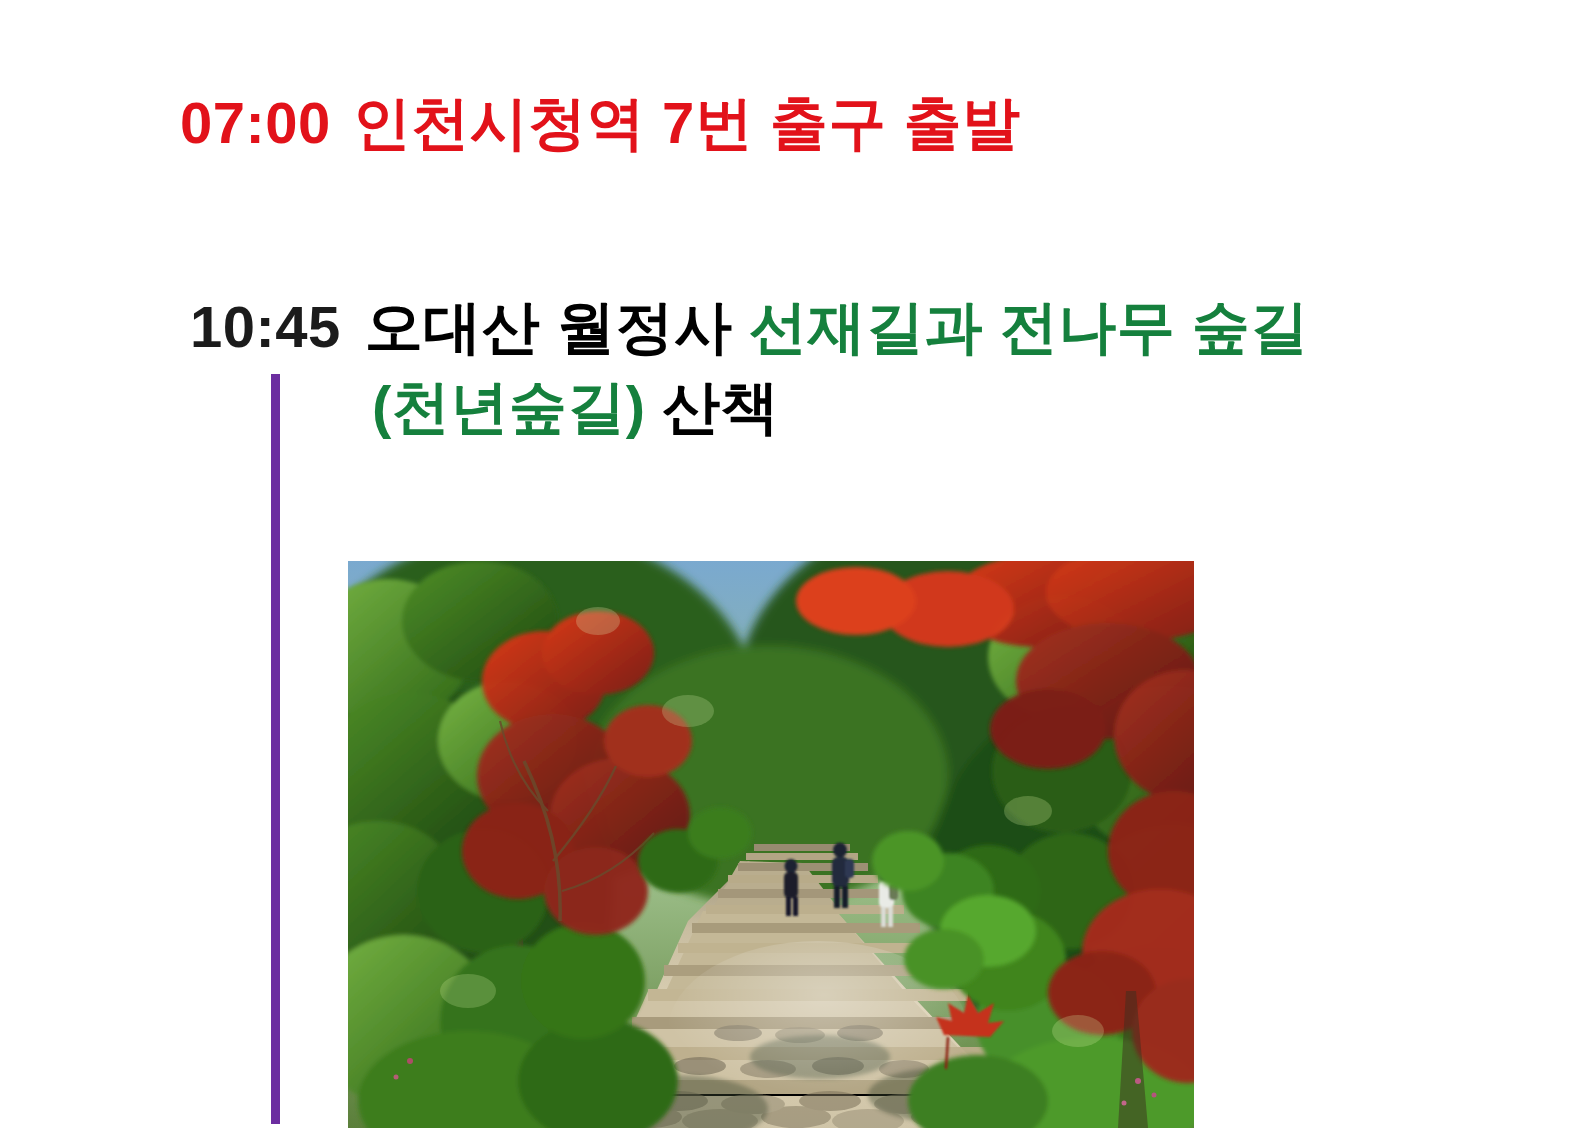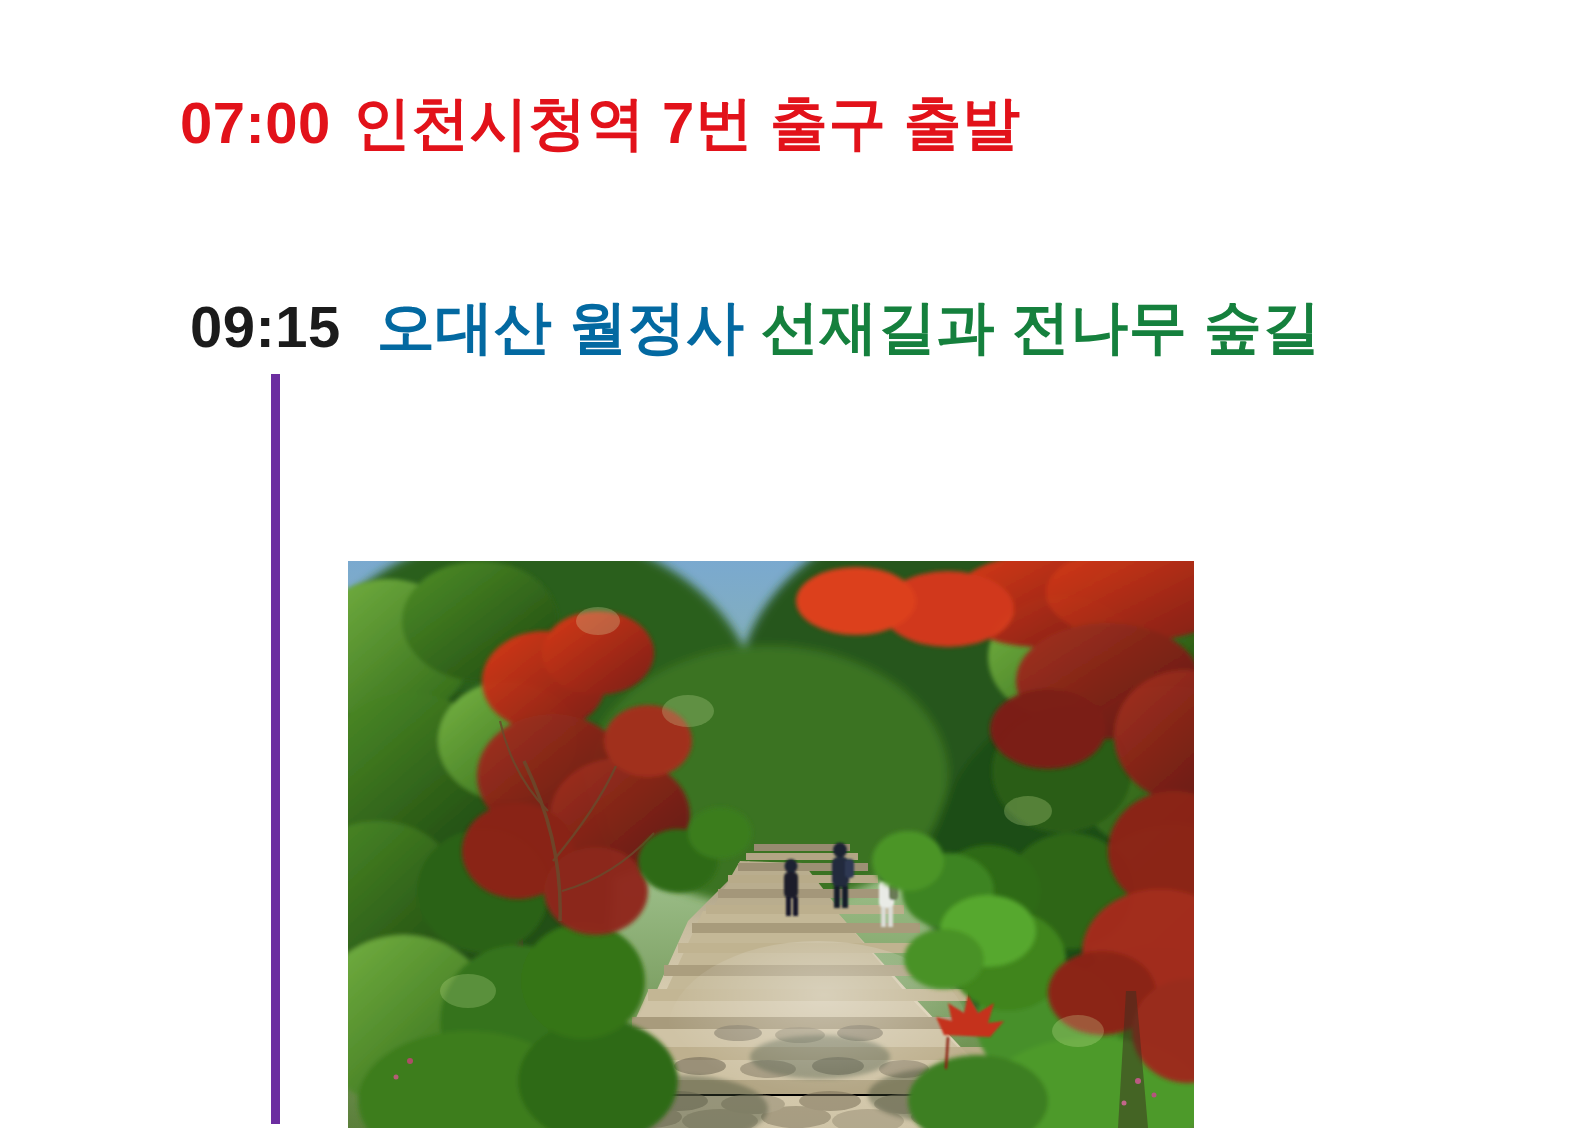--- a/index.html
+++ b/index.html
@@ -47,21 +47,21 @@
 
   #line-walk-2 {
     left: 372px;
     top: 376px;
     font-size: 58px;
     line-height: 1.08;
     color: #1b1b1b;
   }
 
   .green { color: #15803d; }
-  .black { color: #0369a1; margin-left: 12px; }
+  .black { color: #000000; }
   .red   { color: #e2121a; }
 
   
   #accent-rule {
     position: absolute;
     left: 271px;
     top: 374px;
     width: 9px;
     height: 750px;
     background: #6c2ea0;
@@ -82,23 +82,26 @@
 </head>
 <body>
 
 <div id="slide">
 
   <div class="line" id="line-departure">
     <span class="time">07:00</span><span class="red">인천시청역 7번 출구 출발</span>
   </div>
 
   <div class="line" id="line-walk">
-    <span class="time">09:15</span><span class="black">오대산 월정사</span><span>&nbsp;</span><span class="green">선재길과 전나무 숲길</span>
+    <span class="time">10:45</span><span class="black">오대산 월정사</span><span>&nbsp;</span><span class="green">선재길과 전나무 숲길</span>
   </div>
 
+  <div class="line" id="line-walk-2">
+    <span class="green">(천년숲길)</span><span>&nbsp;</span><span class="black">산책</span>
+  </div>
 
   <div id="accent-rule"></div>
 
   <div id="photo">
     <svg viewBox="0 0 846 567" preserveAspectRatio="none" aria-hidden="true">
       <defs>
 
         <linearGradient id="skyGrad" x1="0" y1="0" x2="0" y2="1">
           <stop offset="0%" stop-color="#7aa9cf"></stop>
           <stop offset="55%" stop-color="#9dbf8a"></stop>

